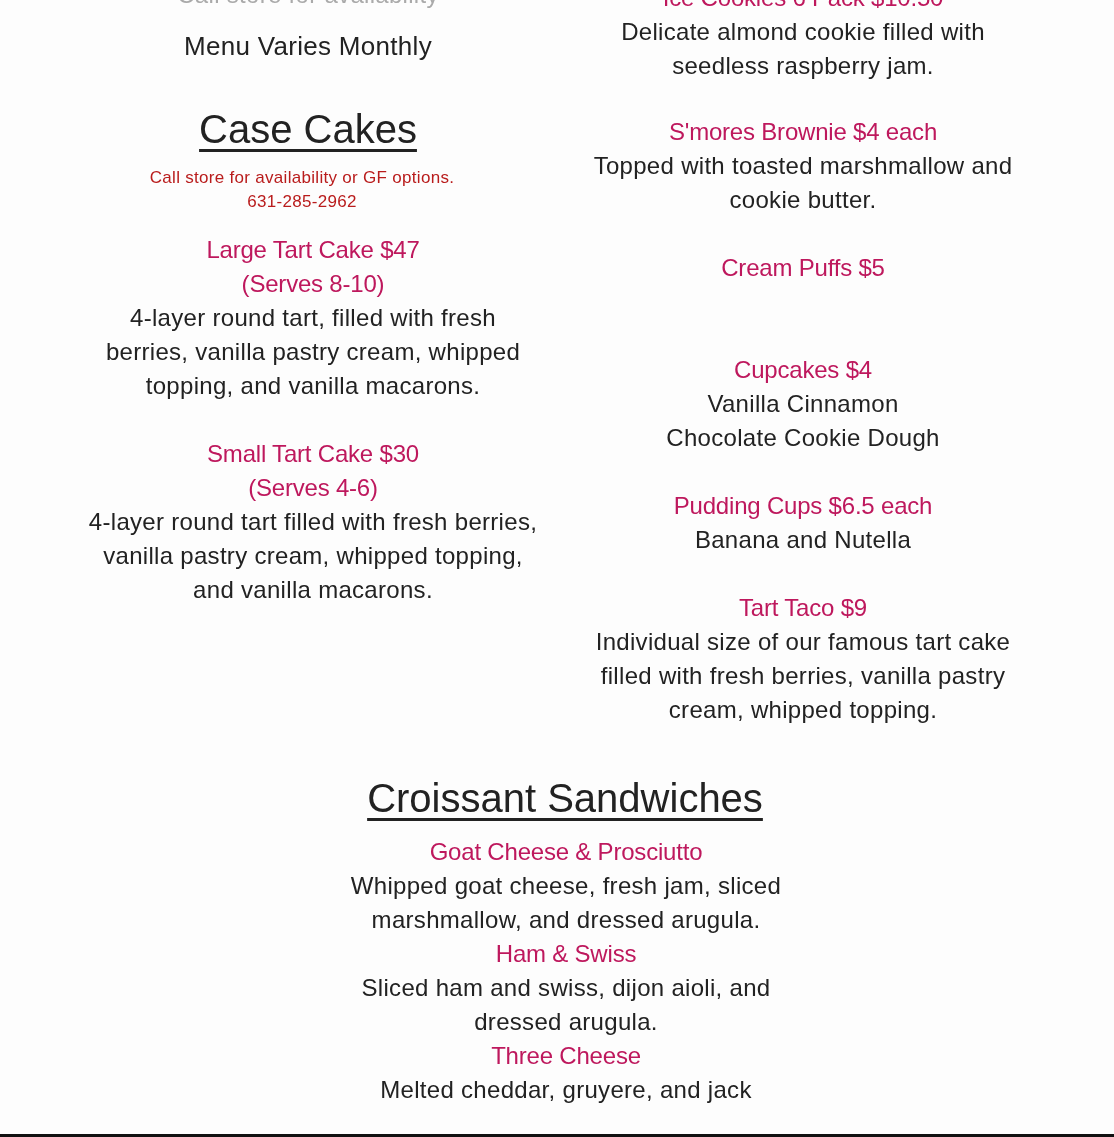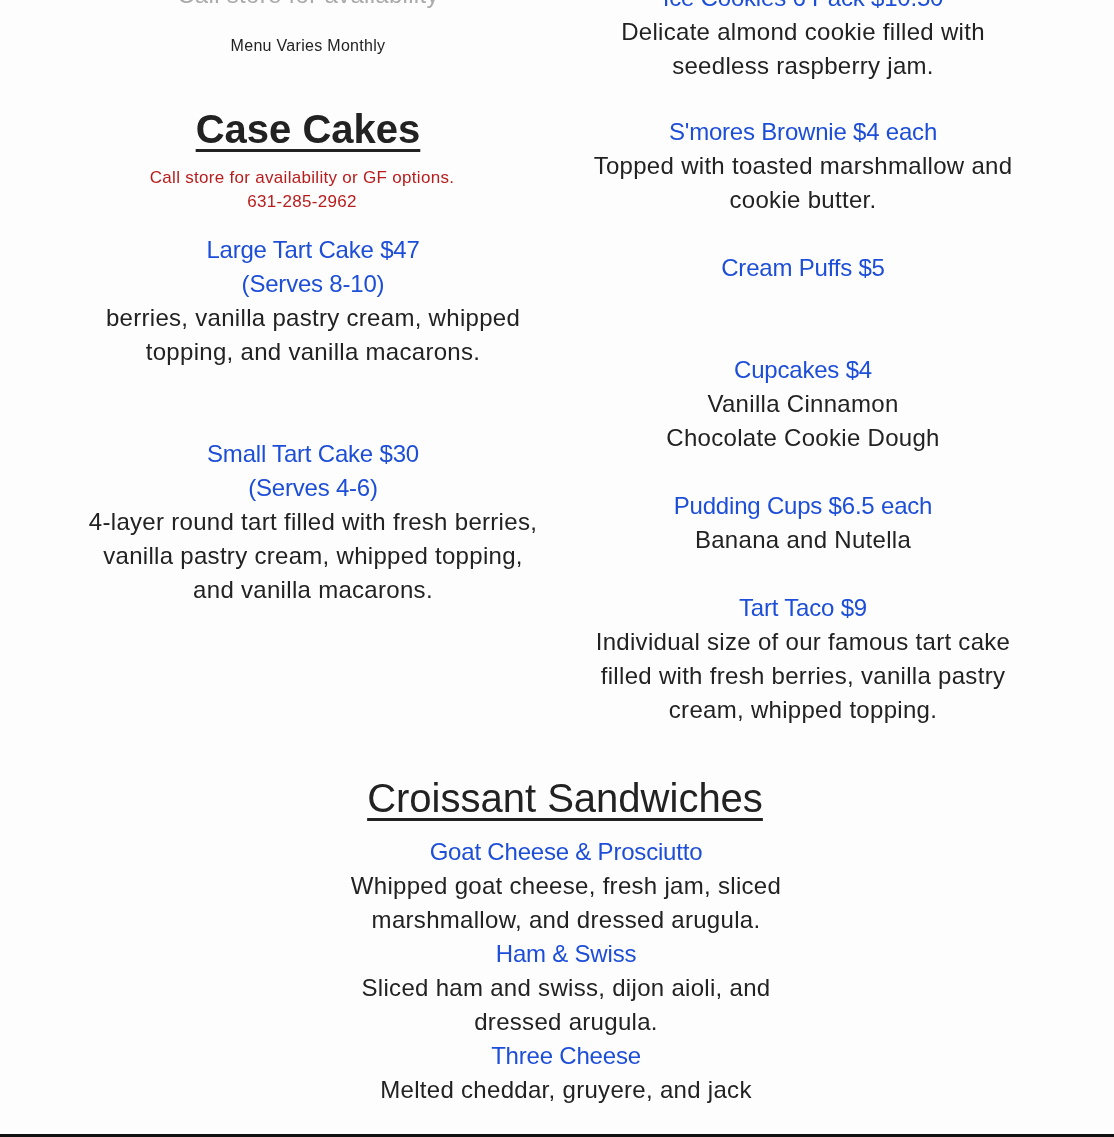--- a/index.html
+++ b/index.html
@@ -18,61 +18,62 @@
     .abs { position: absolute; text-align: center; }
     .light {
       font-family: "Liberation Sans", sans-serif;
       font-weight: 300;
       color: #222;
       letter-spacing: 0.3px;
     }
     .bold {
       font-family: "Liberation Sans", sans-serif;
       font-weight: 400;
-      color: #1d4ed8;
+      color: #be185d;
       letter-spacing: -0.2px;
     }
     .heading {
       font-family: "Liberation Sans", sans-serif;
       font-weight: 300;
       color: #222;
       text-decoration: underline;
       text-decoration-thickness: 3px;
       text-underline-offset: 6px;
     }
     .line { display: block; white-space: nowrap; }
     .fs24 { font-size: 24px; line-height: 34px; }
-    .fs22 { font-size: 16px; line-height: 34px; }
+    .fs22 { font-size: 26px; line-height: 34px; }
     .fs17 { font-size: 17px; line-height: 24px; }
     .fs40 { font-size: 40px; line-height: 46px; }
     .bottom-rule {
       position: absolute;
       left: 0; right: 0;
       bottom: 0;
       height: 3px;
       background: #111;
     }
   </style>
 </head>
 <body>
 
 <div class="abs light fs24" style="left:108px; width:400px; top:-22px; color:#aaa;">Call store for availability</div>
 
 <div class="abs light fs22" style="left:108px; width:400px; top:29px;">Menu Varies Monthly</div>
 
-<div class="abs heading fs40" style="left:108px; width:400px; top:106px;font-weight:bold;">Case Cakes</div>
+<div class="abs heading fs40" style="left:108px; width:400px; top:106px;">Case Cakes</div>
 
 <div class="abs light fs17" style="left:102px; width:400px; top:166px; color:#b91c1c;">
   <span class="line">Call store for availability or GF options.</span>
   <span class="line">631-285-2962</span>
 </div>
 
 <div class="abs" style="left:88px; width:450px; top:233px;">
   <span class="line bold fs24">Large Tart Cake $47</span>
   <span class="line bold fs24">(Serves 8-10)</span>
+  <span class="line light fs24">4-layer round tart, filled with fresh</span>
   <span class="line light fs24">berries, vanilla pastry cream, whipped</span>
   <span class="line light fs24">topping, and vanilla macarons.</span>
 </div>
 
 <div class="abs" style="left:88px; width:450px; top:437px;">
   <span class="line bold fs24">Small Tart Cake $30</span>
   <span class="line bold fs24">(Serves 4-6)</span>
   <span class="line light fs24">4-layer round tart filled with fresh berries,</span>
   <span class="line light fs24">vanilla pastry cream, whipped topping,</span>
   <span class="line light fs24">and vanilla macarons.</span>

